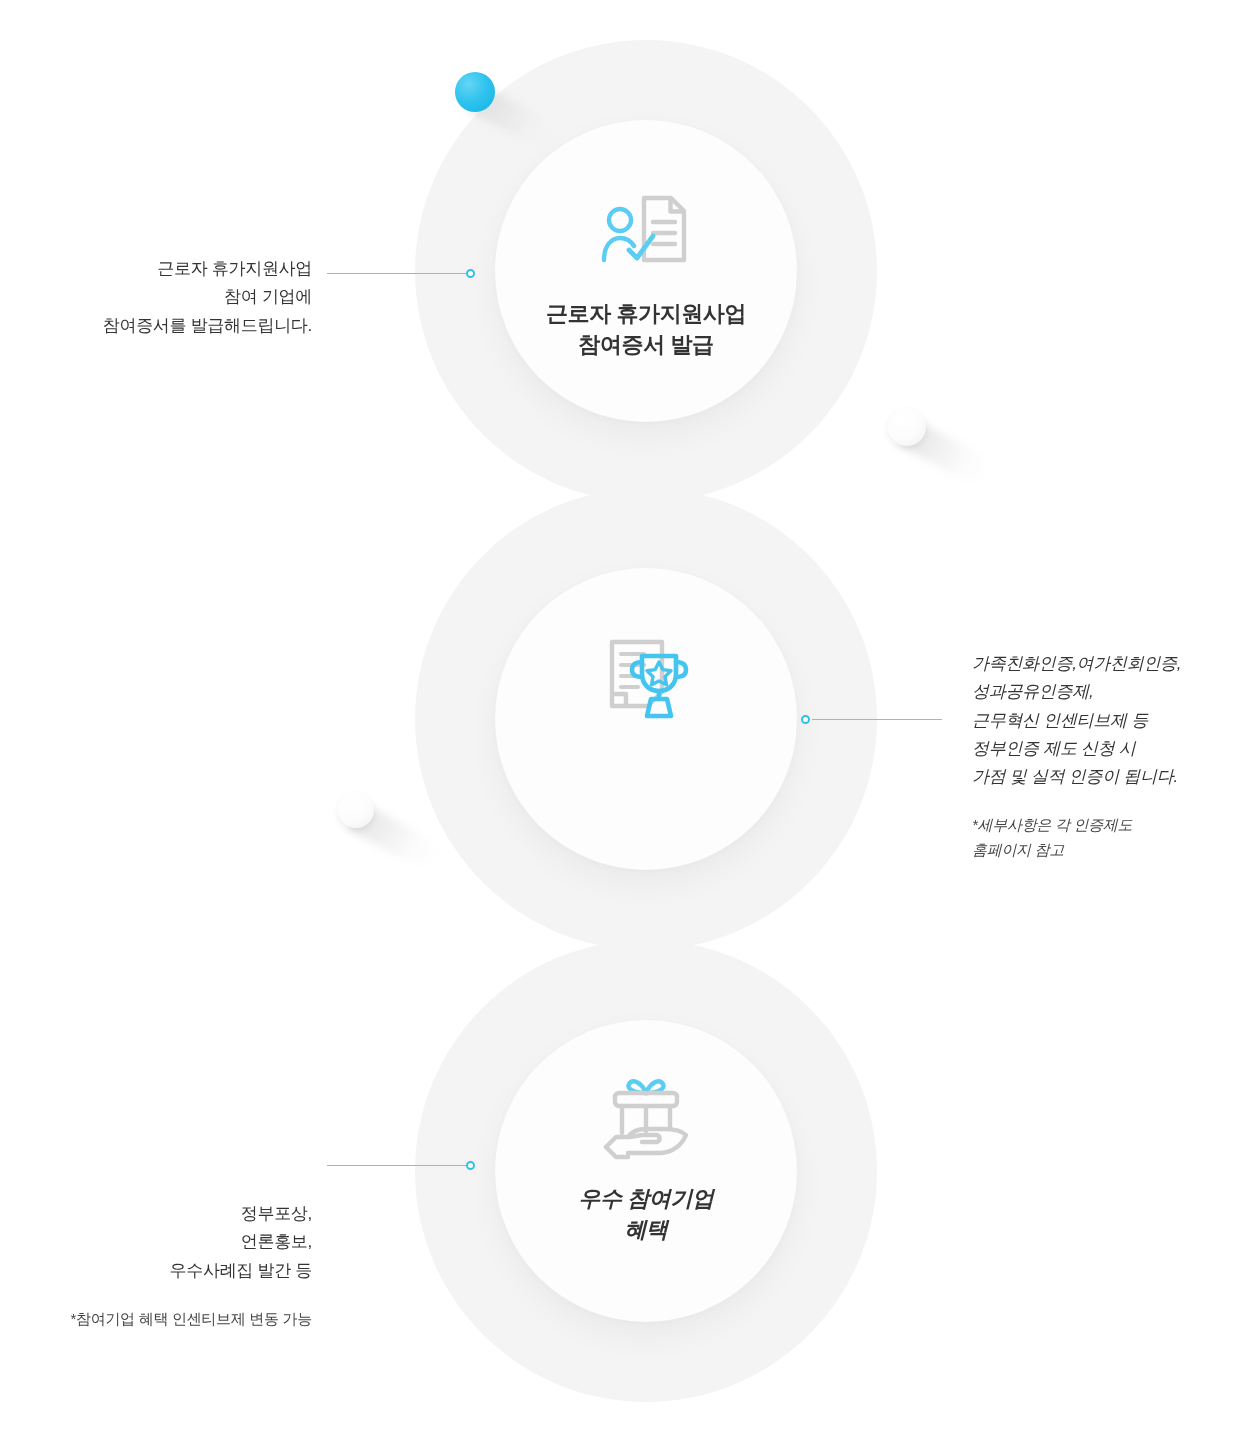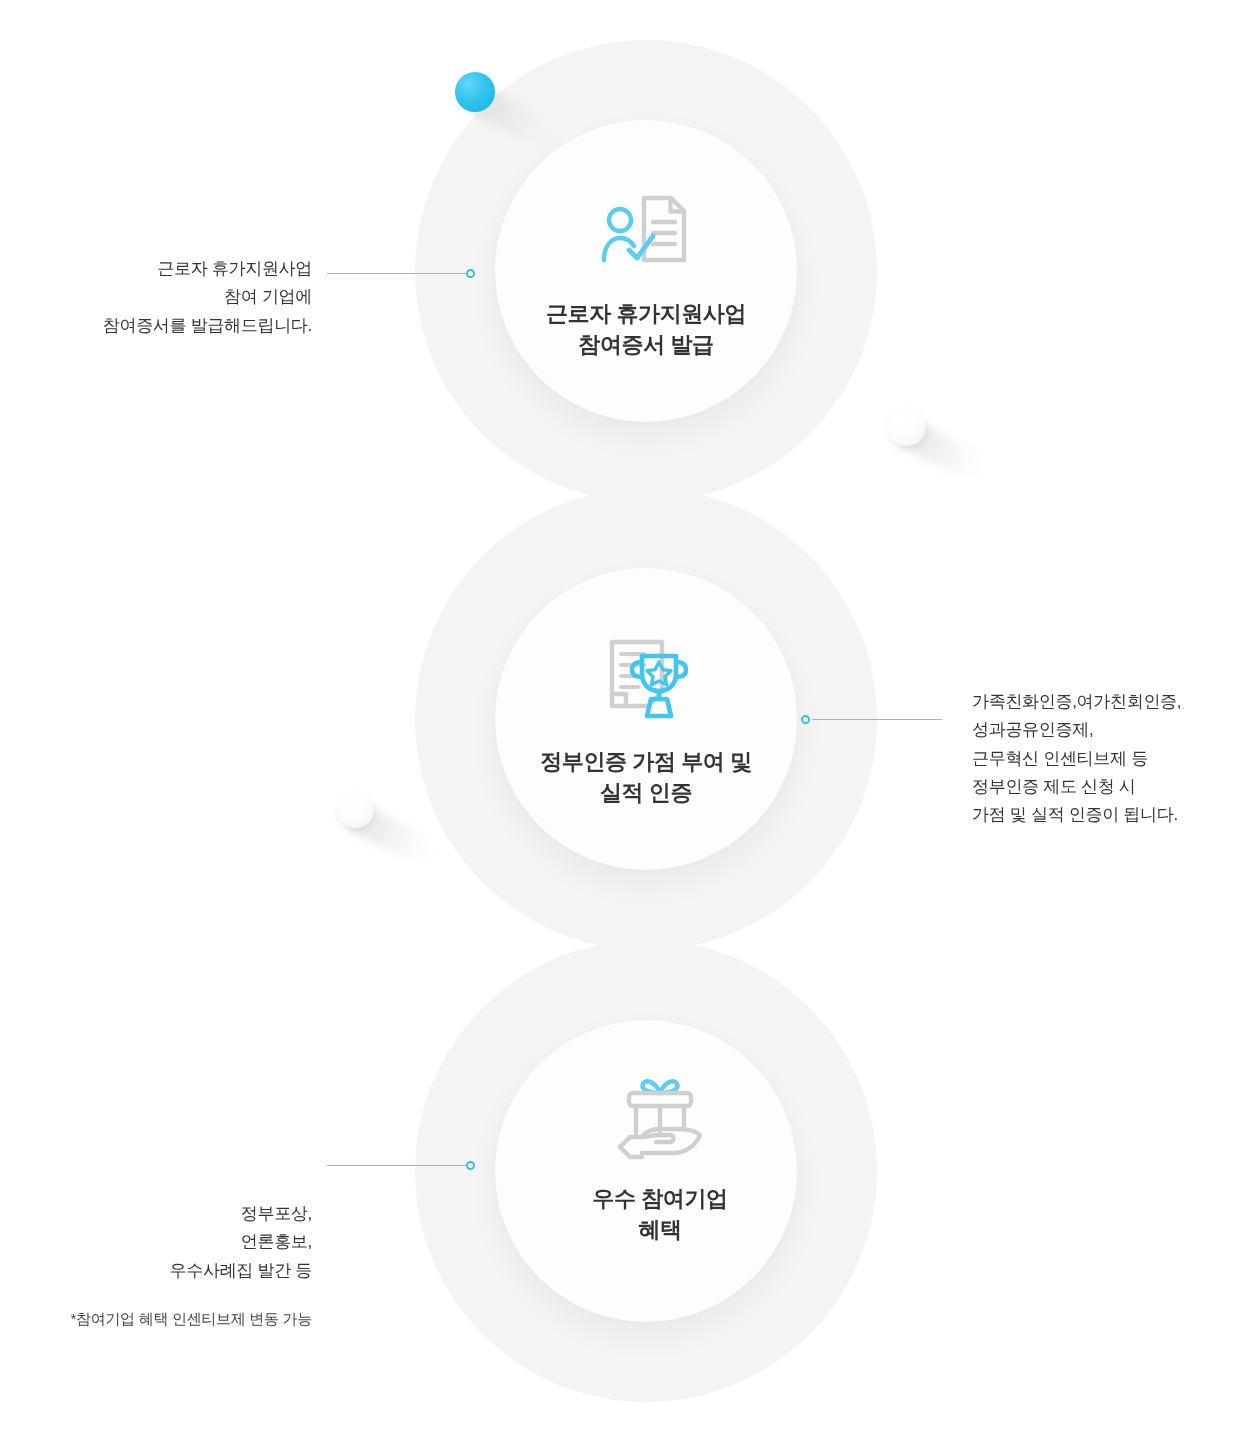--- a/index.html
+++ b/index.html
@@ -65,21 +65,21 @@
     font-weight: bold;
     line-height: 1.42;
     color: #333333;
     text-align: center;
     letter-spacing: -0.4px;
     white-space: pre-line;
     pointer-events: auto;
   }
   .node.n1 { left: 495px; top: 180px; }
   .node.n2 { left: 495px; top: 628px; }
-  .node.n3 { left: 509px; top: 1065px; }
+  .node.n3 { left: 495px; top: 1065px; font-style: italic; }
 
   
   .conn-line {
     position: absolute;
     height: 1px;
     background: #62cdec;
   }
   .conn-dot {
     position: absolute;
     width: 9px;
@@ -114,21 +114,21 @@
   .caption .note {
     display: block;
     margin-top: 22px;
     font-size: 15px;
     line-height: 1.62;
     color: #444444;
     white-space: pre-line;
   }
 
   .cap1 { left:  20px; top: 227px; width: 292px; }
-  .cap2 { left: 972px; top: 660px; width: 260px; }
+  .cap2 { left: 972px; top: 622px; width: 260px; font-style: italic; }
   .cap3 { left:  20px; top: 1172px; width: 292px; }
 
   
   .sphere {
     position: absolute;
     border-radius: 50%;
   }
   .sphere .ball {
     position: absolute;
     inset: 0;
@@ -231,22 +231,20 @@
         <path d="M44 26 C36 26 34 30 34 34 C34 38 37 41 44 41" stroke="#44c5ef" stroke-width="4.4" stroke-linecap="round" fill="none"></path>
         <path d="M78 26 C86 26 88 30 88 34 C88 38 85 41 78 41" stroke="#44c5ef" stroke-width="4.4" stroke-linecap="round" fill="none"></path>
 
         <path d="M61 26 L64.8 33.6 L73 34.8 L67 40.6 L68.5 48.8 L61 44.9 L53.5 48.8 L55 40.6 L49 34.8 L57.2 33.6 Z" stroke="#44c5ef" stroke-width="3.4" stroke-linejoin="round" fill="none"></path>
 
         <path d="M61 55 V63" stroke="#44c5ef" stroke-width="4.6" stroke-linecap="round"></path>
 
         <path d="M49 80 L53 63 H69 L73 80 Z" stroke="#44c5ef" stroke-width="4.6" stroke-linejoin="round" fill="none"></path>
       </svg>
     </div>
-    <div class="node-title">정부인증 가점 부여 및
-실적 인증</div>
   </div>
 
   <div class="node n3">
     <div class="icon-wrap">
       <svg width="96" height="92" viewBox="0 0 96 92" fill="none">
 
         <path d="M48 22 C43 10 34 8 31 13 C28 18 37 22 48 22" stroke="#5ccdf2" stroke-width="4.4" stroke-linecap="round" stroke-linejoin="round" fill="none"></path>
         <path d="M48 22 C53 10 62 8 65 13 C68 18 59 22 48 22" stroke="#5ccdf2" stroke-width="4.4" stroke-linecap="round" stroke-linejoin="round" fill="none"></path>
 
         <rect x="17" y="22" width="62" height="13" rx="4" stroke="#cfcfcf" stroke-width="4.4" fill="none"></rect>
@@ -270,20 +268,22 @@
 참여 기업에
 참여증서를 발급해드립니다.</span>
   </div>
 
   <div class="caption right cap2">
     <span>가족친화인증,여가친회인증,
 성과공유인증제,
 근무혁신 인센티브제 등
 정부인증 제도 신청 시
 가점 및 실적 인증이 됩니다.</span>
+    <span class="note">*세부사항은 각 인증제도
+  홈페이지 참고</span>
   </div>
 
   <div class="caption left cap3">
     <span>정부포상,
 언론홍보,
 우수사례집 발간 등</span>
     <span class="note">*참여기업 혜택 인센티브제 변동 가능</span>
   </div>
 
 </div>

